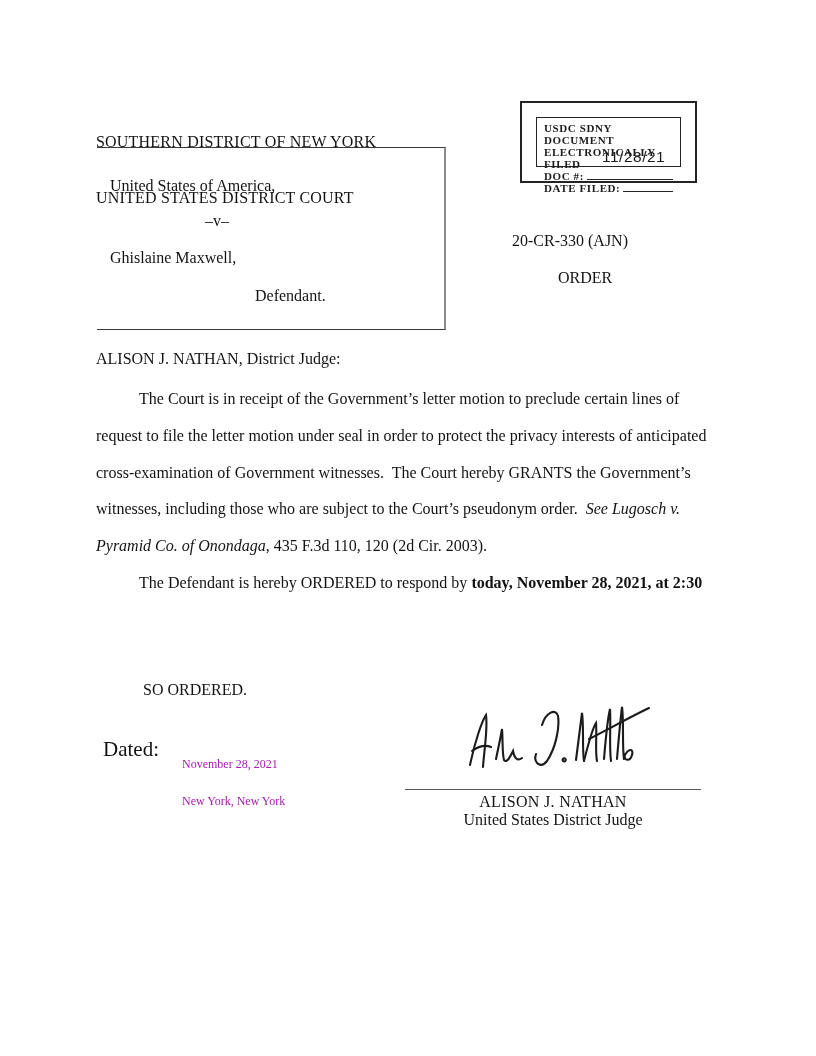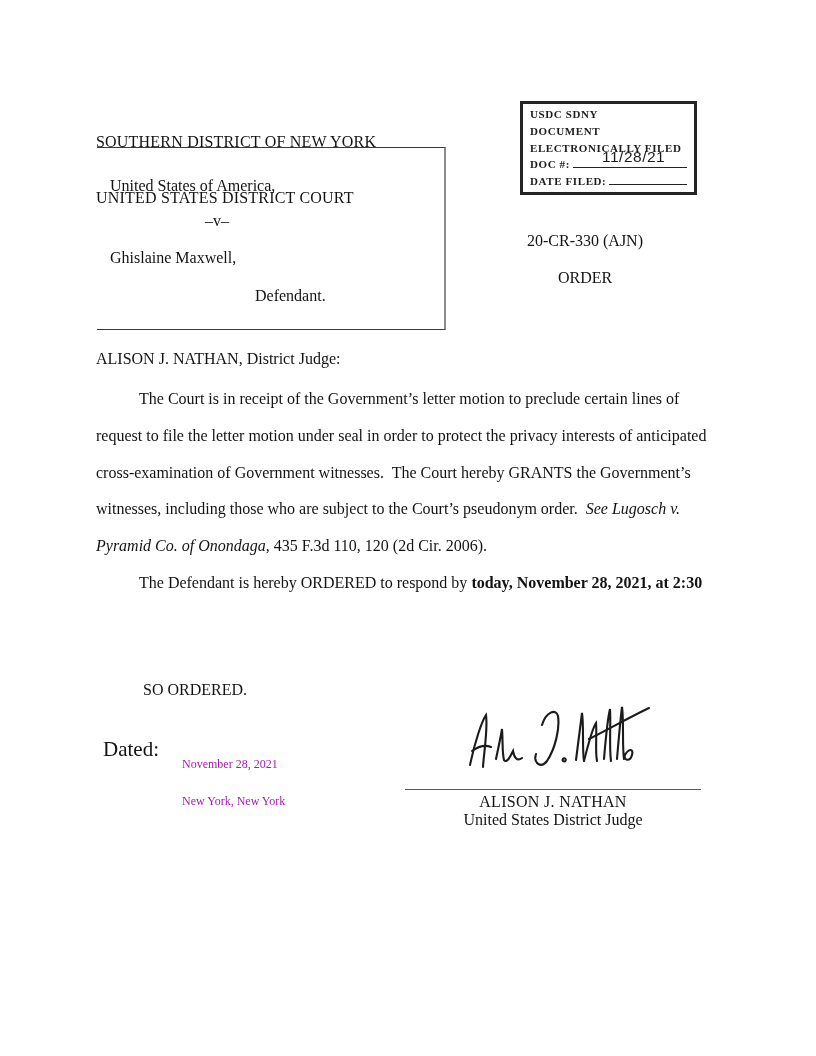--- a/index.html
+++ b/index.html
@@ -18,23 +18,23 @@
   
   .court-header {
     left: 96px; top: 96px;
     font-size: 16px; line-height: 18.6px; color: #131313;
     letter-spacing: 0.2px;
     white-space: pre;
   }
 
   
   .stamp {
-    left: 520px; top: 101px; width: 177px; height: 94px;
+    left: 520px; top: 101px; width: 177px; height: 82px;
     border: 2px solid #242424;
-    padding: 0;
+    padding: 14px;
     background: #fff;
   }
   .stamp-inner {
     width: 100%; height: 100%;
     border: 1.5px solid #242424;
     padding: 4px 6px 5px 7px;
     display: flex; flex-direction: column; justify-content: space-between;
     font-weight: bold; font-size: 11px; letter-spacing: 0.6px; color: #1c1c1c;
   }
   .stamp-row { display: flex; align-items: flex-end; }
@@ -51,21 +51,21 @@
     border-top: 1.5px solid #3a3a3a;
     border-bottom: 1.5px solid #3a3a3a;
     border-right: 2.5px solid #8b8b8b;
   }
   .caption-box > div { position: absolute; font-size: 16px; color: #131313; }
   .cap-plaintiff { left: 13px; top: 29px; }
   .cap-versus { left: 108px; top: 64px; }
   .cap-defendant { left: 13px; top: 101px; }
   .cap-role { left: 158px; top: 139px; }
 
-  .case-number { left: 527px; top: 232px; text-align: center; }
+  .case-number { left: 512px; top: 232px; text-align: center; }
   .order-title { left: 558px; top: 269px; }
 
   .judge-line { left: 96px; top: 350px; white-space: pre; }
 
   
   .body-lines { left: 96px; top: 381px; width: 660px; }
   .bline {
     font-size: 16px; line-height: 36.8px; height: 36.8px;
     color: #131313; white-space: pre;
   }
@@ -123,21 +123,21 @@
   <div class="abs serif16 case-number">20-CR-330 (AJN)</div>
   <div class="abs serif16 order-title">ORDER</div>
 
   <div class="abs serif16 judge-line">ALISON J. NATHAN, District Judge:</div>
 
   <div class="abs body-lines" id="body-lines">
       <div class="bline indent"><span>The Court is in receipt of the Government’s letter motion to preclude certain lines of</span></div>
       <div class="bline"><span>request to file the letter motion under seal in order to protect the privacy interests of anticipated</span></div>
       <div class="bline"><span>cross-examination of Government witnesses.  The Court hereby GRANTS the Government’s</span></div>
       <div class="bline"><span>witnesses, including those who are subject to the Court’s pseudonym order.  </span><span class="it">See Lugosch v.</span></div>
-      <div class="bline"><span class="it">Pyramid Co. of Onondaga</span><span>, 435 F.3d 110, 120 (2d Cir. 2006).</span></div>
+      <div class="bline"><span class="it">Pyramid Co. of Onondaga</span><span>, 435 F.3d 110, 120 (2d Cir. 2003).</span></div>
       <div class="bline indent"><span>The Defendant is hereby ORDERED to respond by </span><span class="bd">today, November 28, 2021, at 2:30</span></div>
     </div>
 
   <div class="abs serif16 so-ordered">SO ORDERED.</div>
 
   <div class="abs dated-block">
     <span class="dated-label">Dated:</span>
     <span class="dated-lines">
       <span>November 28, 2021</span><br>
       <span>New York, New York</span>

